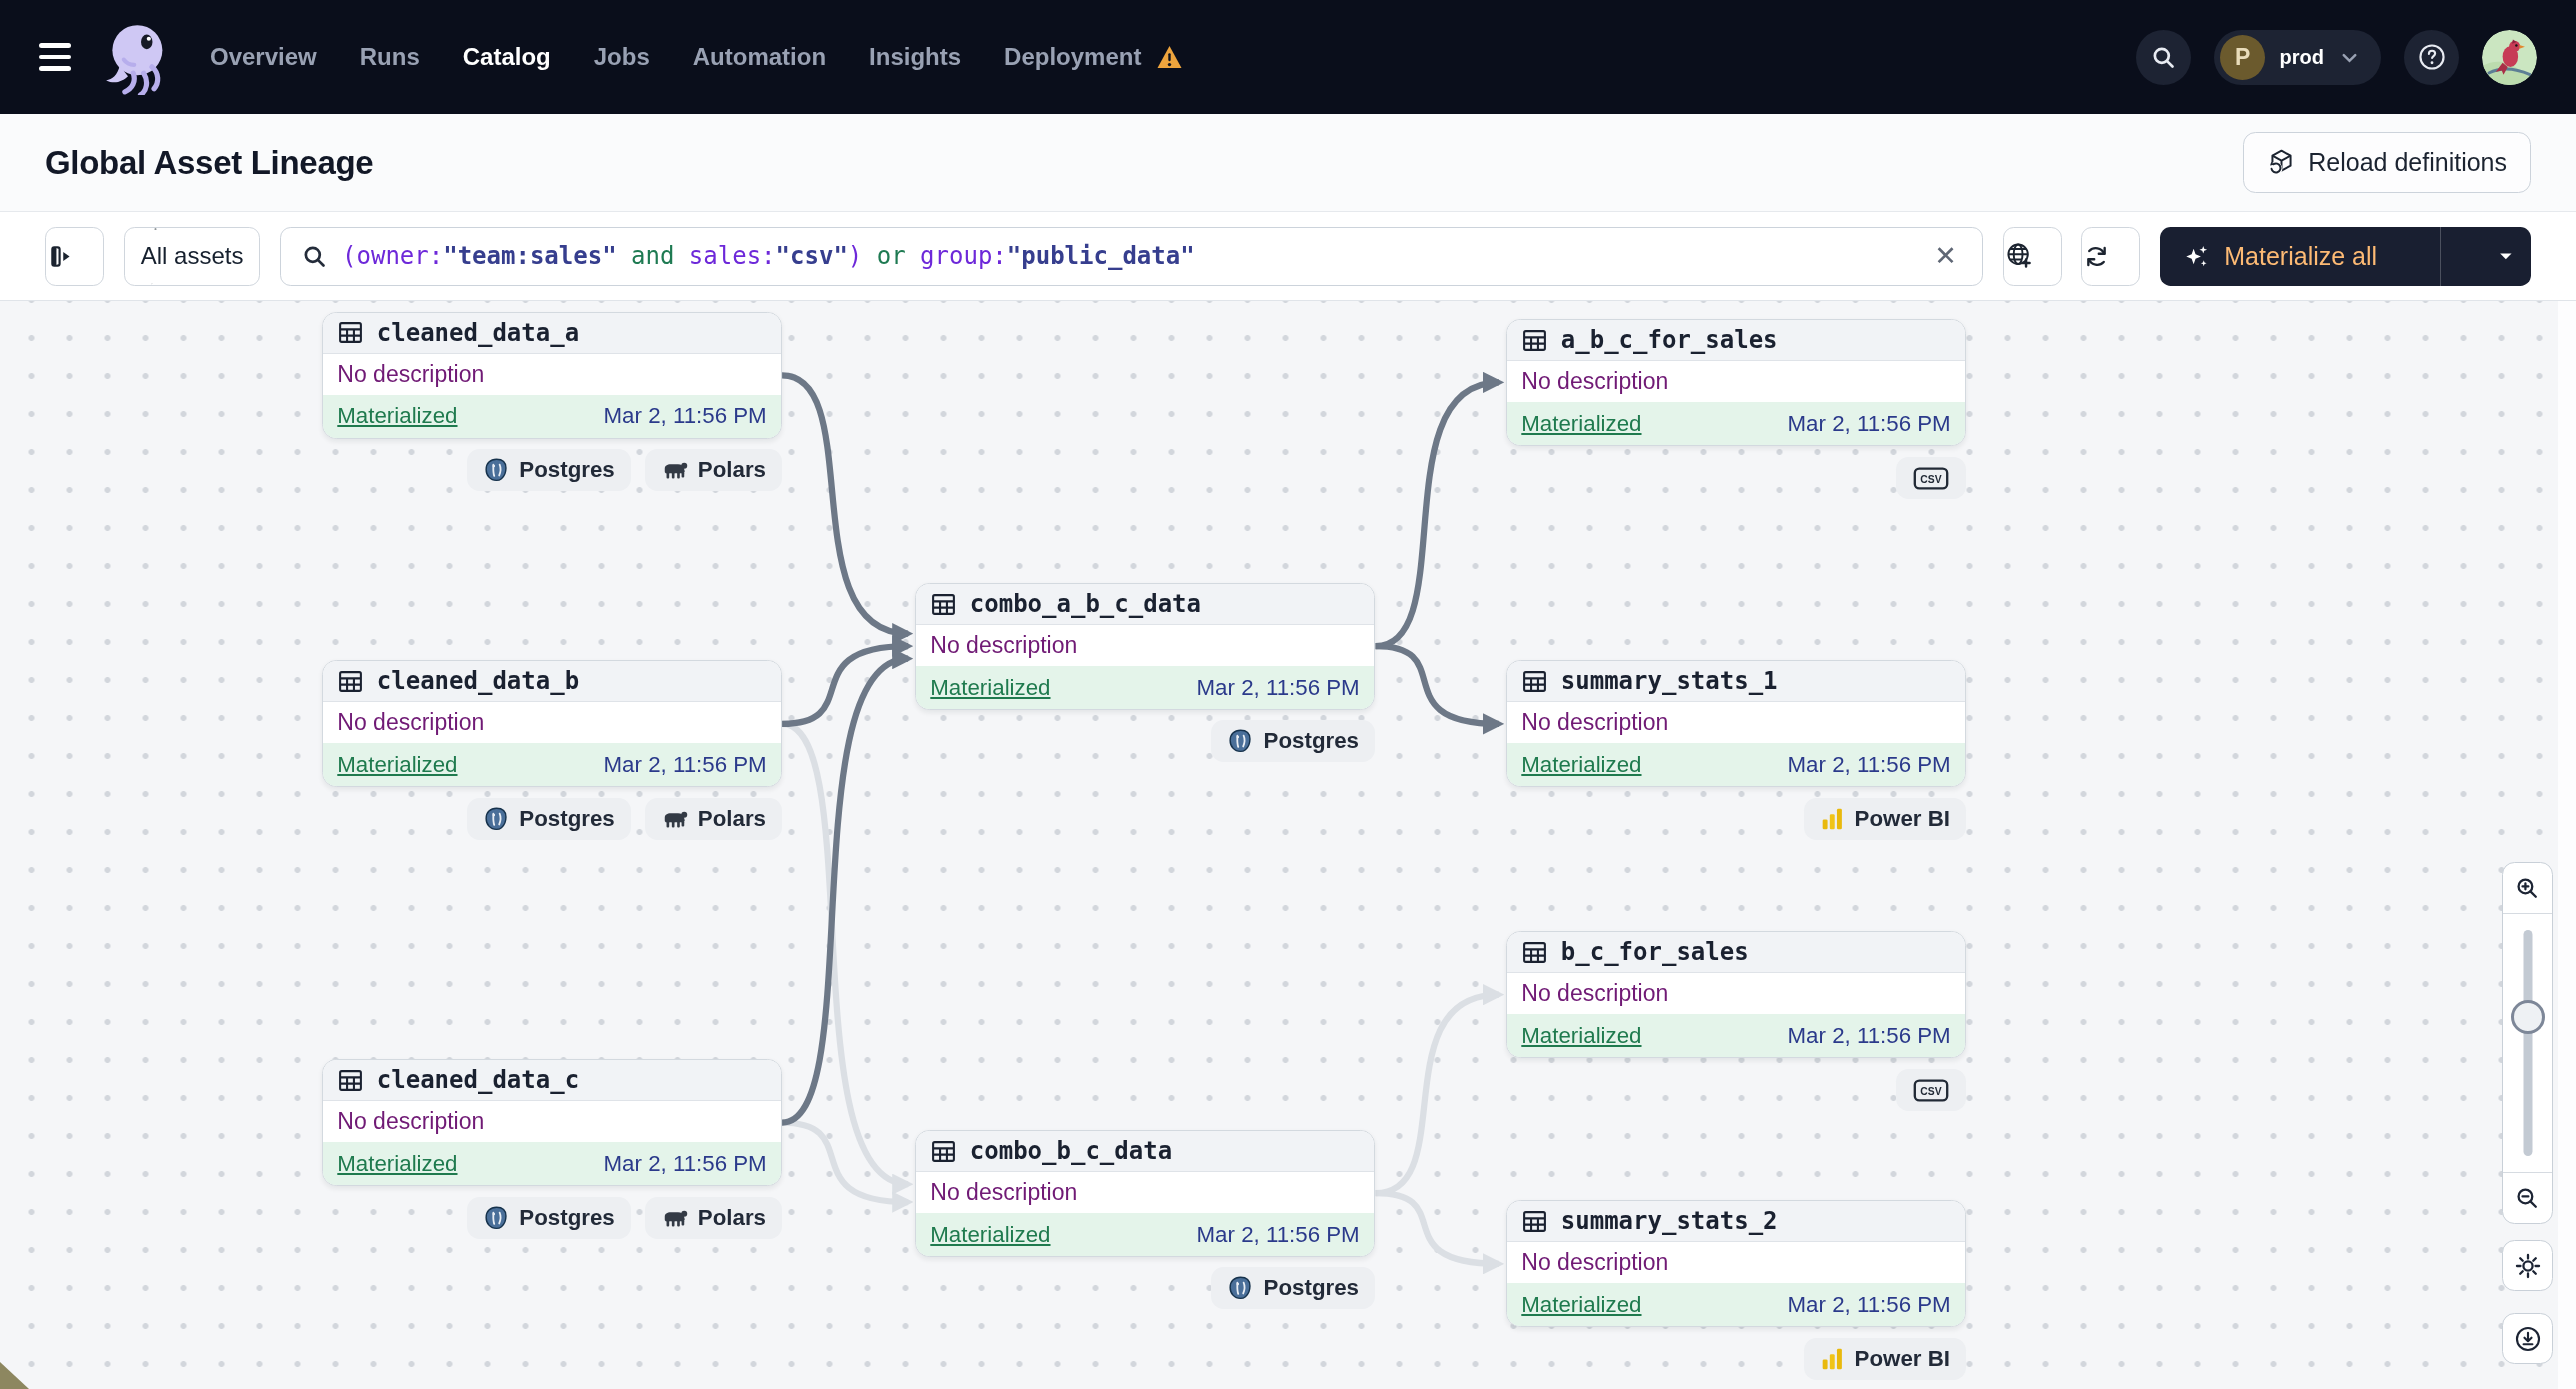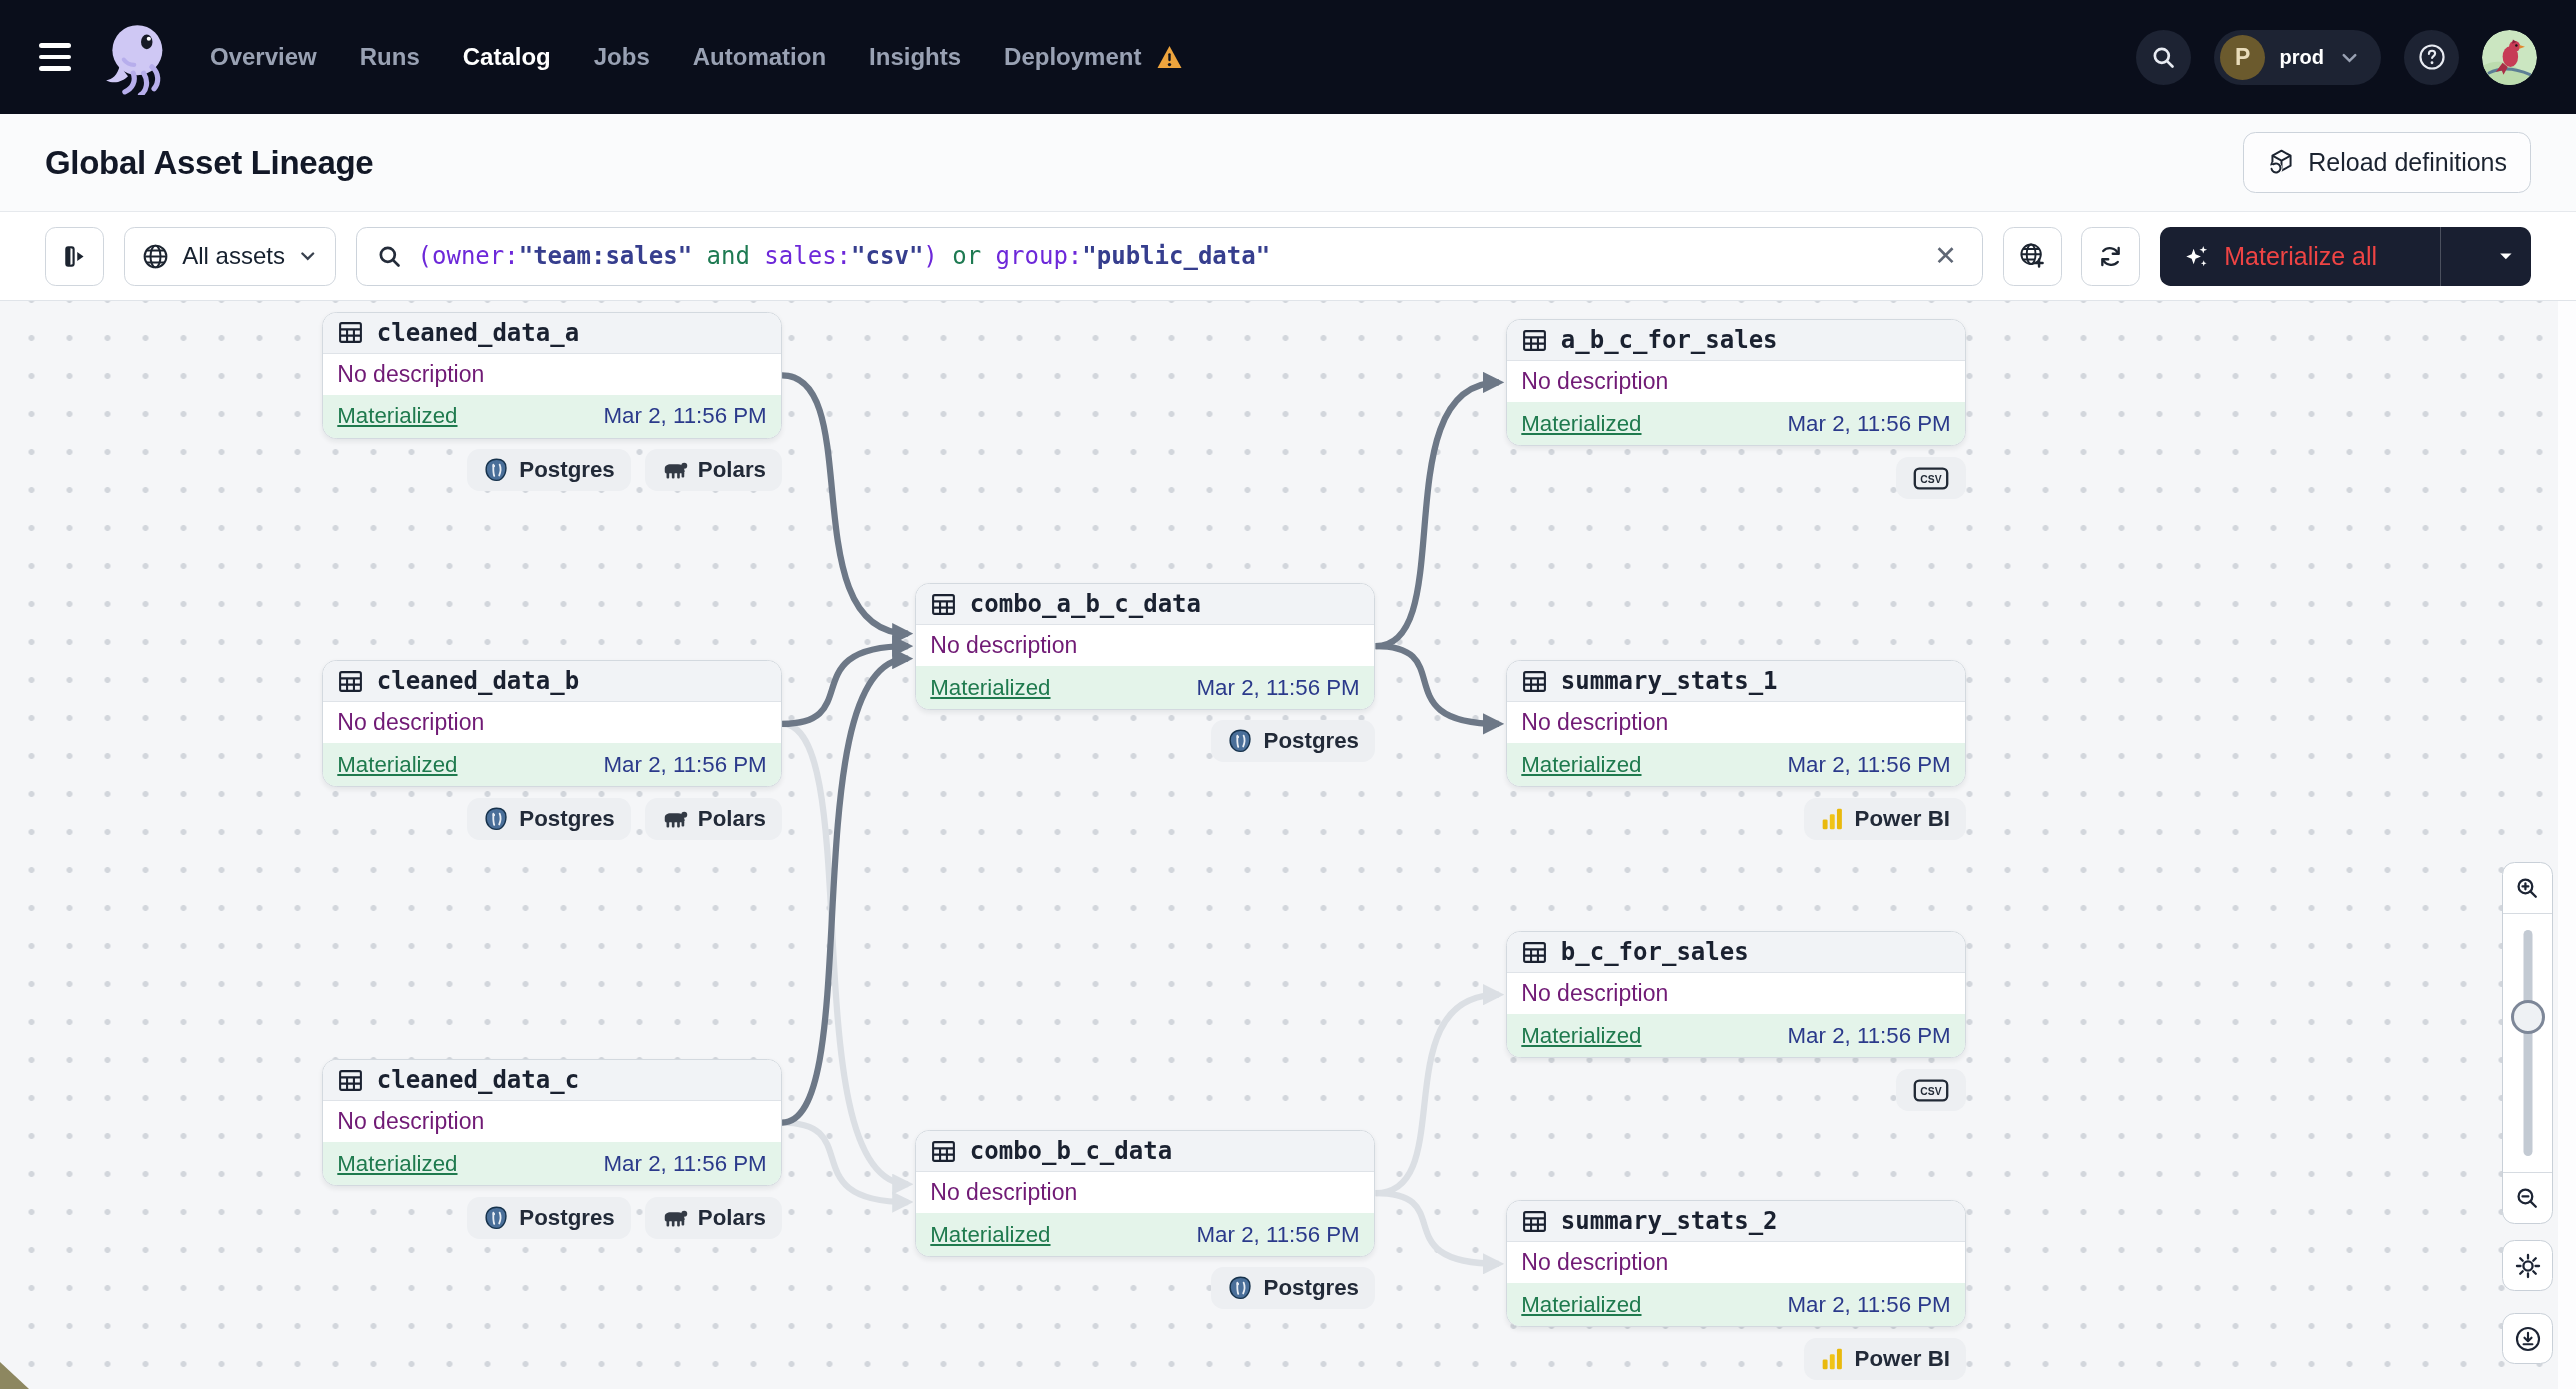--- a/index.html
+++ b/index.html
@@ -23,31 +23,31 @@
 
   
   .page-header { height:98px; background:#fafbfc; border-bottom:0.9px solid #e6e9ed; display:flex; align-items:center; padding:0 45px; }
   .page-title { font-size:33px; font-weight:700; color:#121827; letter-spacing:-0.3px; }
   .reload-btn { margin-left:auto; height:61px; display:flex; align-items:center; gap:12.5px; padding:0 23px;
                 background:#fdfdfe; border:1.8px solid #ccd3db; border-radius:12.5px; font-size:25px; color:#1b2330; cursor:pointer; }
 
   
   .toolbar { height:89px; background:#ffffff; border-bottom:0.9px solid #e0e4e9; display:flex; align-items:center; padding:0 45px; gap:19.7px; }
   .tb-btn { height:59px; min-width:59px; border:1.8px solid #d0d6dd; border-radius:10.7px; background:#fff;
-            display:flex; align-items:center; justify-content:center; gap:12.5px; padding:0 16px; cursor:pointer; color:#1c2430; }
+            display:flex; align-items:flex-start; justify-content:center; gap:12.5px; padding:0 16px; cursor:pointer; color:#1c2430;flex-direction:column; }
   .tb-btn.square { width:59px; padding:0; }
   .tb-label { font-size:24px; font-weight:500; color:#16202e; }
   .search-box { flex:1; height:59px; border:1.8px solid #ccd3db; border-radius:10.7px; background:#fff;
                 display:flex; align-items:center; padding:0 19.7px; gap:14.3px; }
   .query-text { flex:1; font-family:"DejaVu Sans Mono","Liberation Mono",monospace; font-size:24px; white-space:nowrap; overflow:hidden; }
   .q-plain { color:#6d28d9; }
   .q-value { color:#363e8e; font-weight:700; }
   .q-op    { color:#1e7a52; }
   .clear-x { font-size:27px; color:#5f6775; cursor:pointer; line-height:1; padding:5.4px; }
-  .mat-split { height:59px; display:flex; border-radius:10.7px; overflow:hidden; background:#191f31; color:#ef4444; cursor:pointer;gap:40px; }
+  .mat-split { height:59px; display:flex; border-radius:10.7px; overflow:hidden; background:#191f31; color:#fdba74; cursor:pointer;gap:40px; }
   .mat-main { display:flex; align-items:center; gap:14.3px; padding:0 23px; font-size:25px; font-weight:500; }
   .mat-sep { width:0.9px; background:rgba(255,255,255,0.22); }
   .mat-caret { width:50px; display:flex; align-items:center; justify-content:center; }
 
   
   .canvas { position:relative; height:1088px; background:#f5f6f8; overflow:hidden;
             background-image:radial-gradient(circle,#d2d6dc 2.7px,rgba(210,214,220,0) 3.2px);
             background-size:38px 38px; background-position:12.5px 18px; }
   .edges { position:absolute; inset:0; }
   .edge-dark  { stroke:#6d7887; stroke-width:7; fill:none; }

